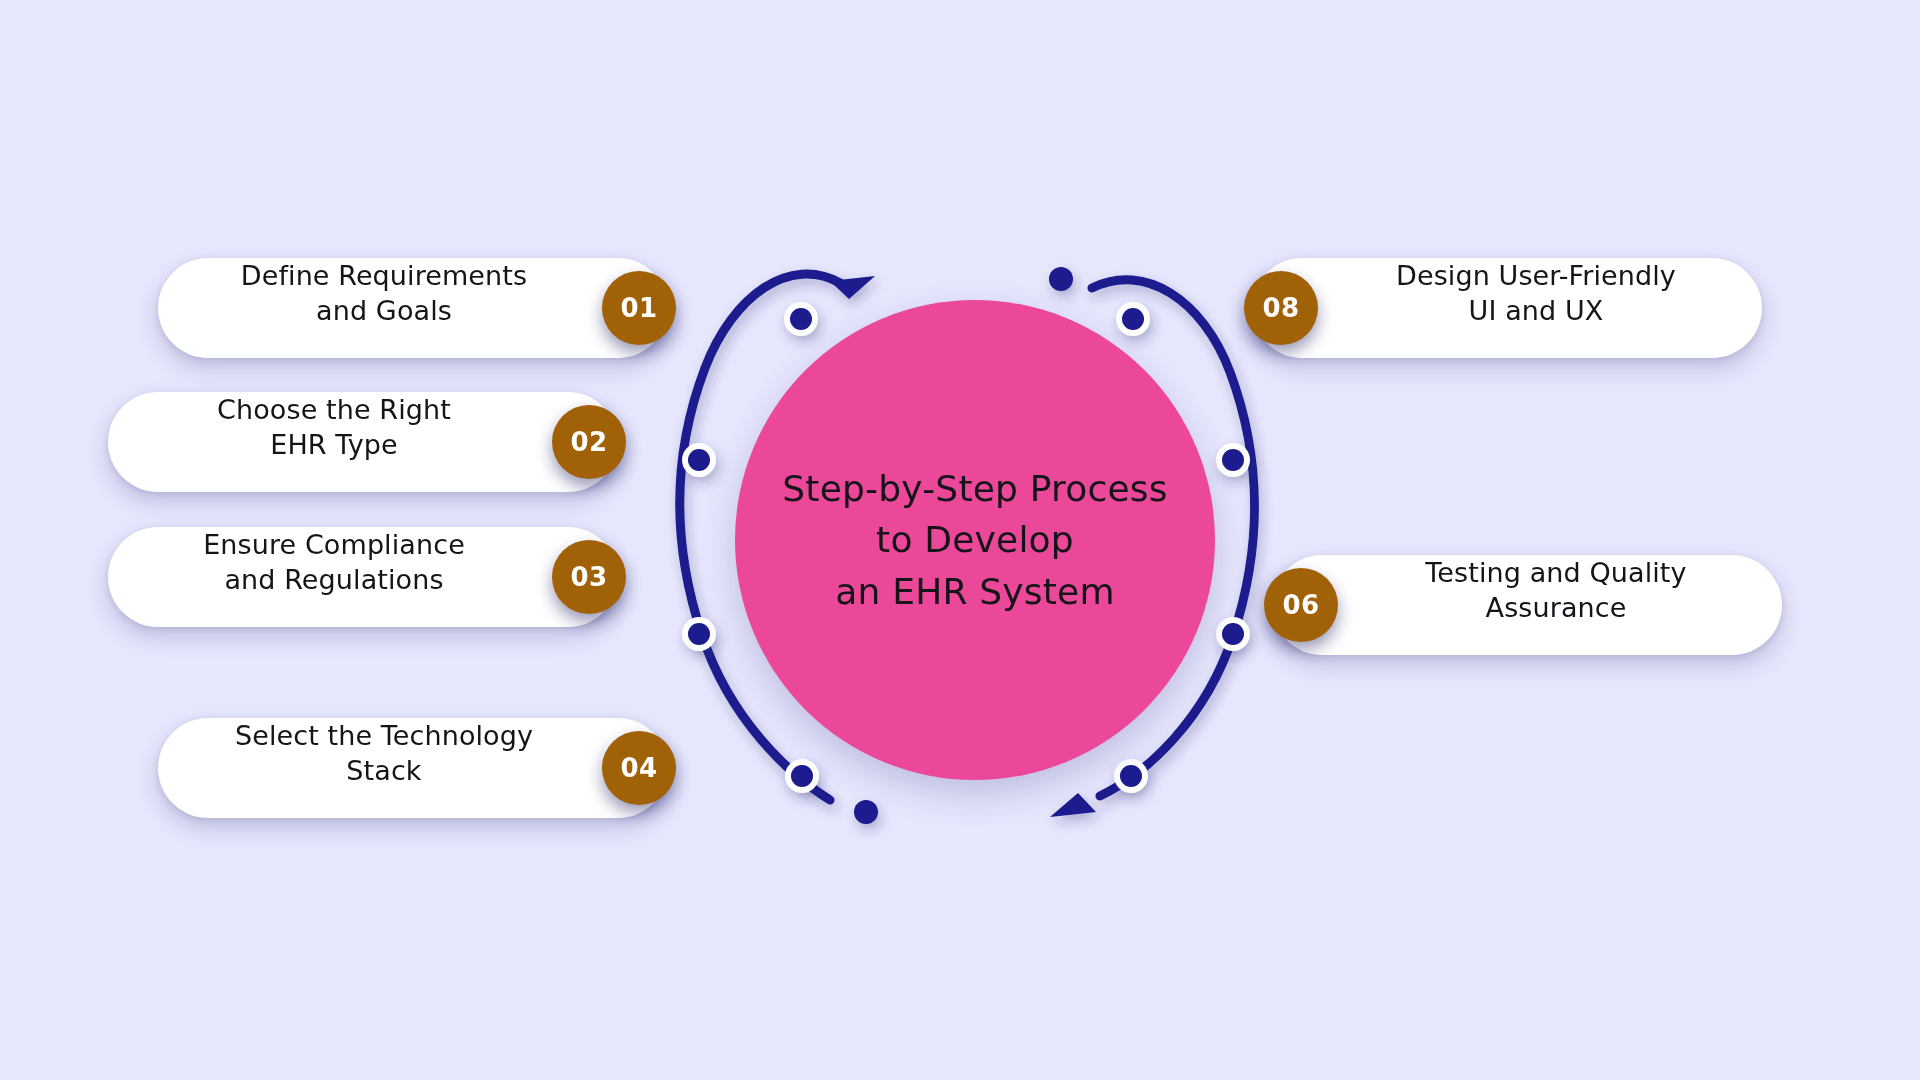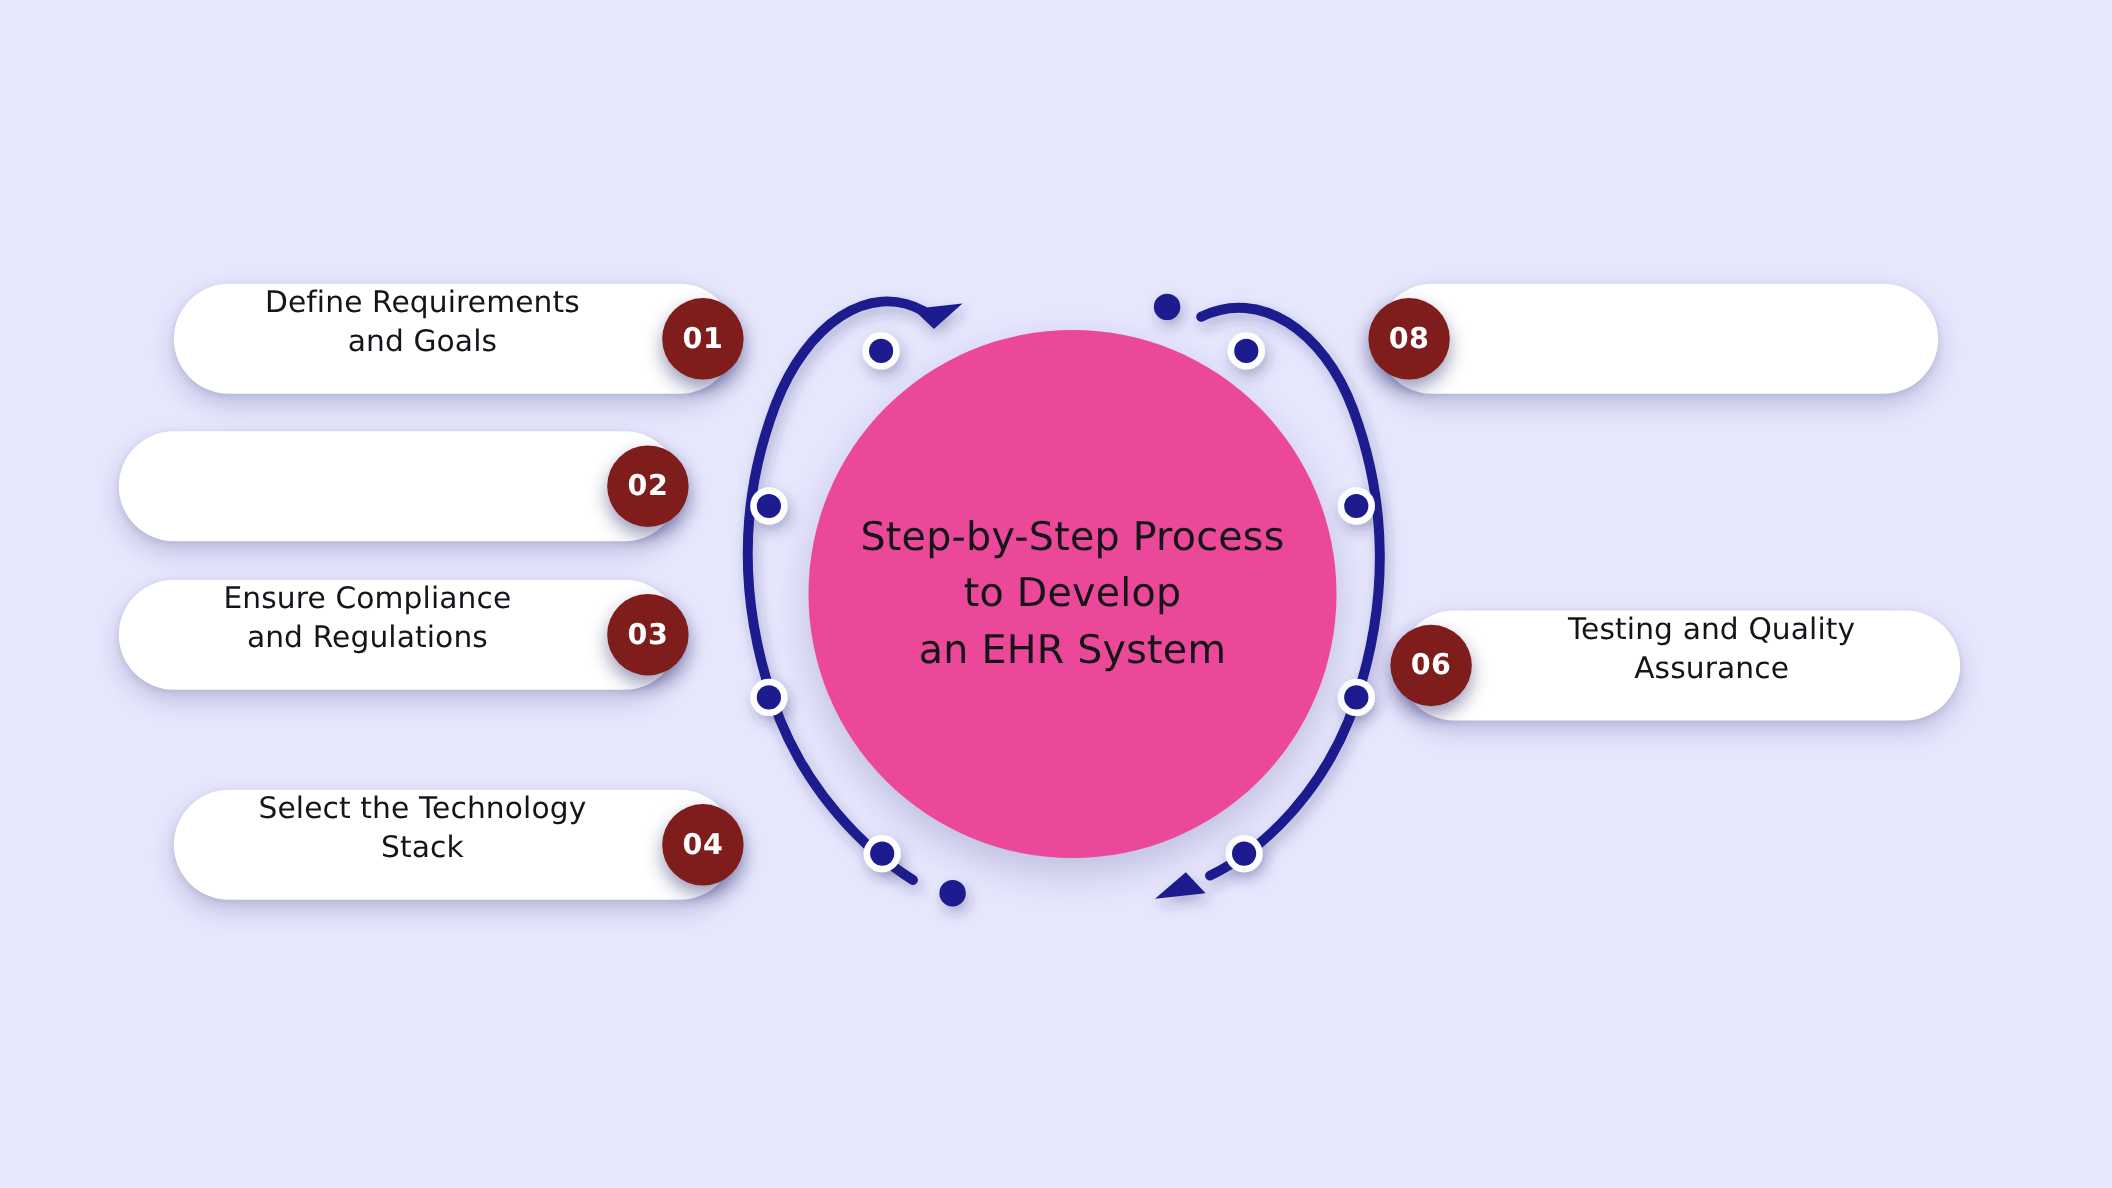--- a/index.html
+++ b/index.html
@@ -28,21 +28,21 @@
     line-height:1.30;
     color:#14141a;
     text-align:center;
     white-space:pre-line;
     letter-spacing:.1px;
   }
   .badge{
     position:absolute;
     width:74px;height:74px;
     border-radius:50%;
-    background:#7f1d1d;
+    background:#a16207;
     color:#ffffff;
     font-size:26px;
     font-weight:700;
     display:flex;
     align-items:center;
     justify-content:center;
     box-shadow:0 8px 16px rgba(30,30,100,.45);
     letter-spacing:.5px;
   }
   
@@ -149,36 +149,40 @@
 an EHR System</div>
   </div>
 
   <div class="pill left" style="left:158px;top:258px;width:510px;">
     <div class="pill-text">Define Requirements
 and Goals</div>
     <div class="badge">01</div>
   </div>
 
   <div class="pill left" style="left:108px;top:392px;width:510px;">
+    <div class="pill-text">Choose the Right
+EHR Type</div>
     <div class="badge">02</div>
   </div>
 
   <div class="pill left" style="left:108px;top:527px;width:510px;">
     <div class="pill-text">Ensure Compliance
 and Regulations</div>
     <div class="badge">03</div>
   </div>
 
   <div class="pill left" style="left:158px;top:718px;width:510px;">
     <div class="pill-text">Select the Technology
 Stack</div>
     <div class="badge">04</div>
   </div>
 
   <div class="pill right" style="left:1252px;top:258px;width:510px;">
+    <div class="pill-text">Design User-Friendly
+UI and UX</div>
     <div class="badge">08</div>
   </div>
 
 
   <div class="pill right" style="left:1272px;top:555px;width:510px;">
     <div class="pill-text">Testing and Quality
 Assurance</div>
     <div class="badge">06</div>
   </div>
 

